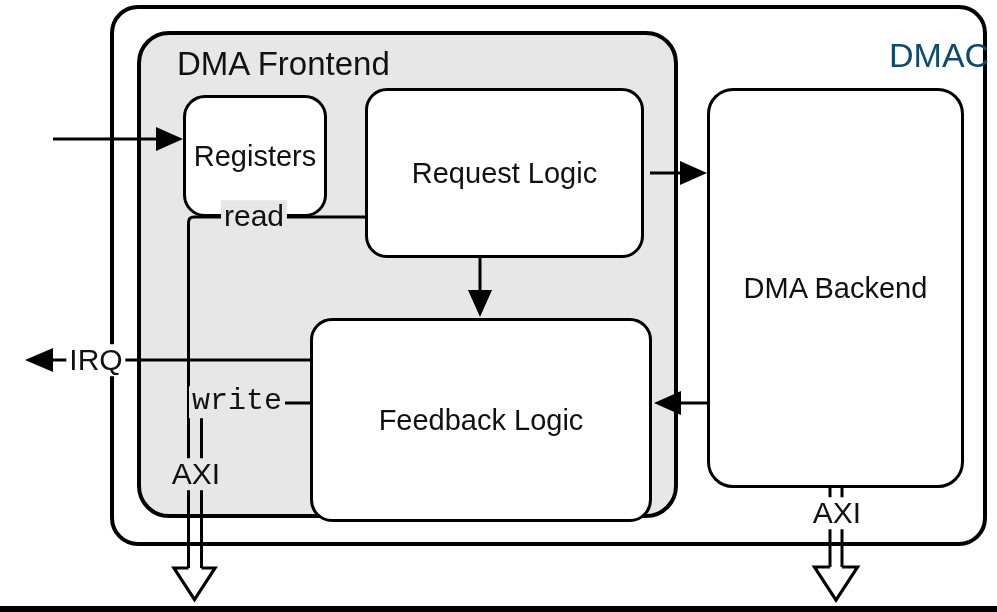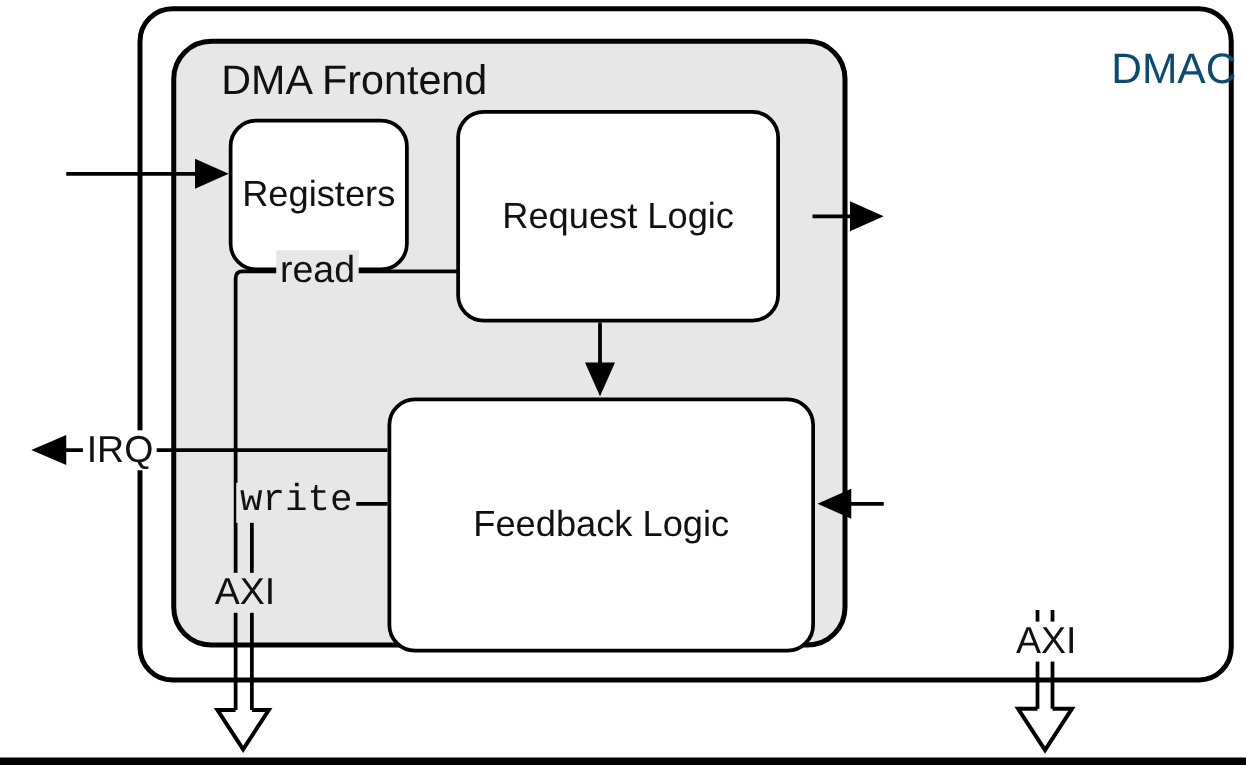--- a/index.html
+++ b/index.html
@@ -46,21 +46,21 @@
     border-radius: 32px;
     background: #e7e7e7;
   }
   #registers-box {
     left: 183px; top: 95px;
     width: 144px; height: 122px;
     border-radius: 22px;
   }
   #request-box {
     left: 365px; top: 88px;
-    width: 259px; height: 170px;
+    width: 279px; height: 170px;
     border-radius: 22px;
   }
   #feedback-box {
     left: 310px; top: 318px;
     width: 342px; height: 204px;
     border-radius: 22px;
   }
   #backend-box {
     left: 707px; top: 88px;
     width: 257px; height: 400px;
@@ -144,20 +144,23 @@
 
   <div class="block" id="registers-box">
     <div class="block-label">Registers</div>
   </div>
   <div class="block" id="request-box">
     <div class="block-label">Request Logic</div>
   </div>
   <div class="block" id="feedback-box">
     <div class="block-label">Feedback Logic</div>
   </div>
+  <div class="block" id="backend-box">
+    <div class="block-label">DMA Backend</div>
+  </div>
 
   <svg id="wires" viewBox="0 0 997 612" xmlns="http://www.w3.org/2000/svg">
 
     <g>
       <line x1="53" y1="139" x2="160" y2="139"></line>
       <polygon points="183,139 156,127 156,151"></polygon>
     </g>
 
     <g>
       <line x1="310" y1="360" x2="50" y2="360"></line>

